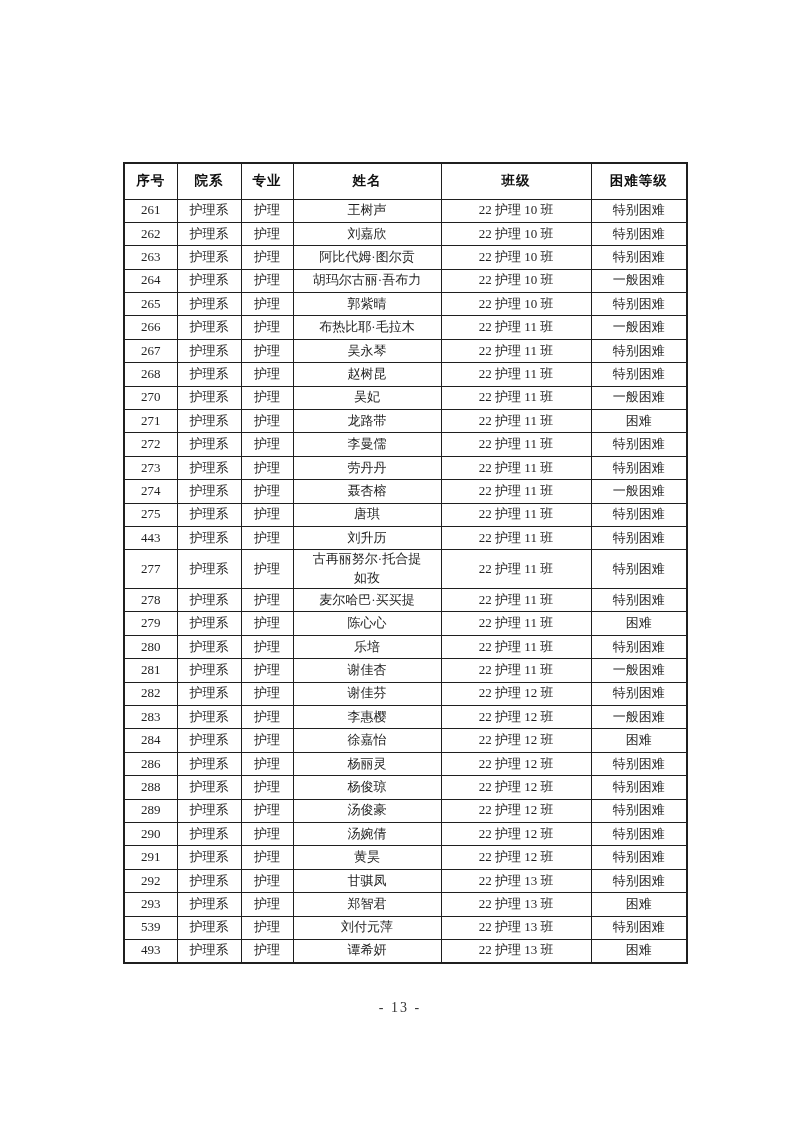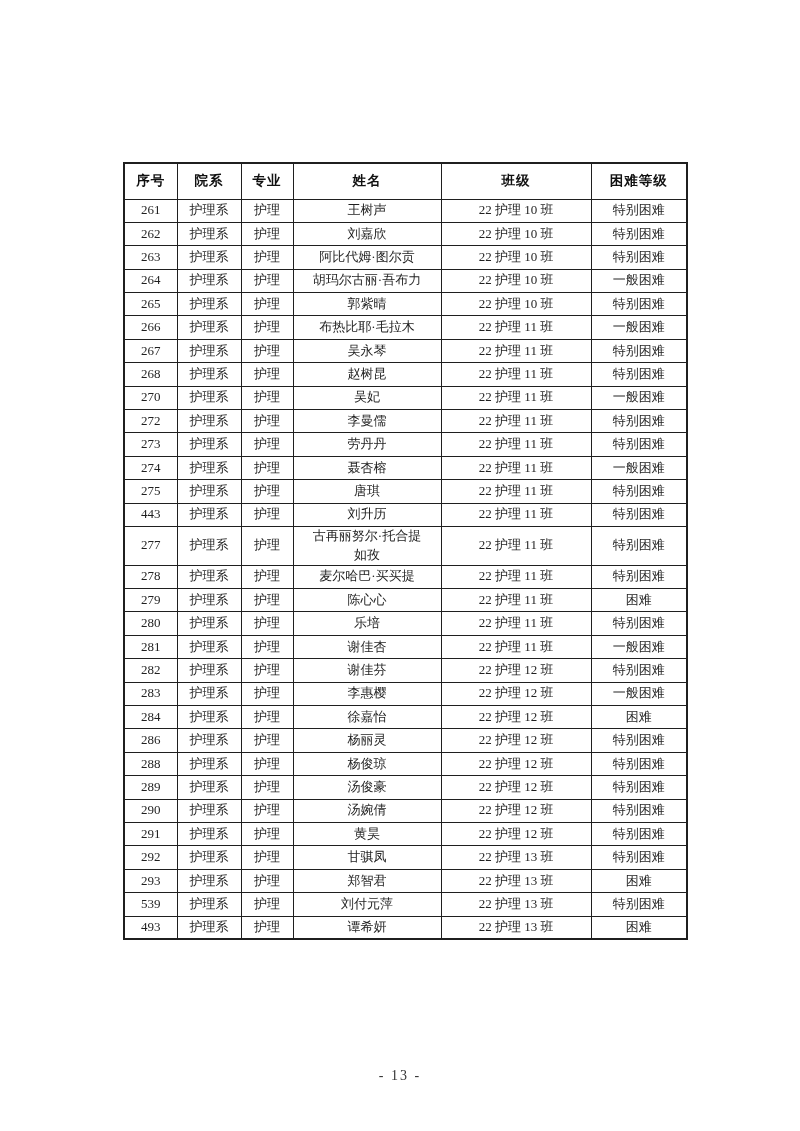--- a/index.html
+++ b/index.html
@@ -47,21 +47,21 @@
     letter-spacing: 1px;
   }
   table.roster td {
     font-size: 13px;
     line-height: 1.45;
     white-space: pre-line;
   }
   .footer-pagenum {
     position: absolute;
     left: 0;
-    top: 1068px;
+    top: 1000px;
     width: 100%;
     text-align: center;
     font-size: 14px;
     color: #333333;
     letter-spacing: 2px;
   }
 </style>
 </head>
 <body>
 
@@ -153,20 +153,28 @@
         </tr>
         <tr>
           <td>270</td>
           <td>护理系</td>
           <td>护理</td>
           <td>吴妃</td>
           <td>22 护理 11 班</td>
           <td>一般困难</td>
         </tr>
         <tr>
+          <td>271</td>
+          <td>护理系</td>
+          <td>护理</td>
+          <td>龙路带</td>
+          <td>22 护理 11 班</td>
+          <td>困难</td>
+        </tr>
+        <tr>
           <td>272</td>
           <td>护理系</td>
           <td>护理</td>
           <td>李曼儒</td>
           <td>22 护理 11 班</td>
           <td>特别困难</td>
         </tr>
         <tr>
           <td>273</td>
           <td>护理系</td>

